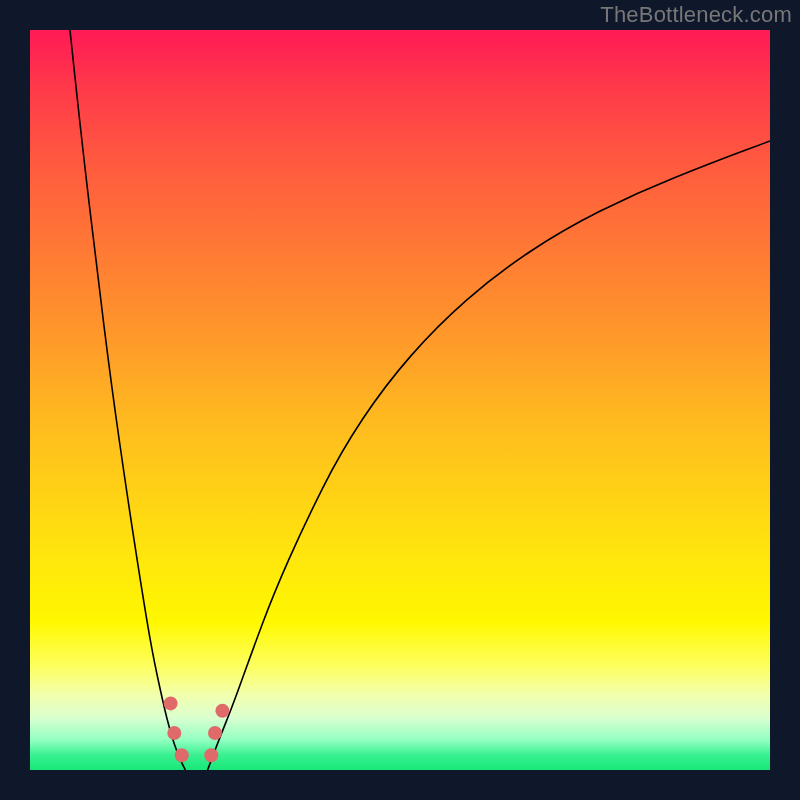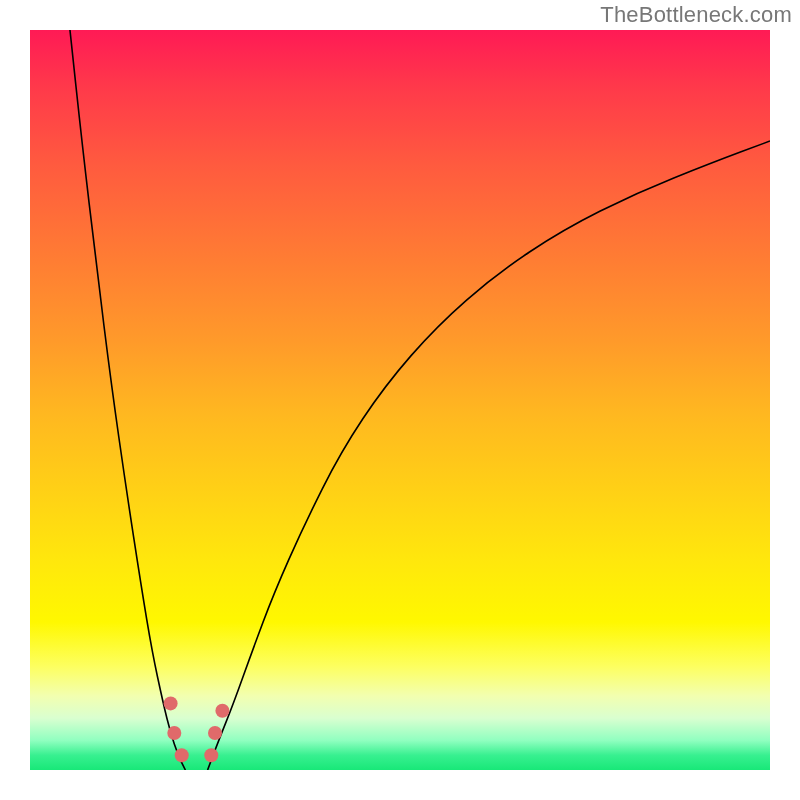--- a/index.html
+++ b/index.html
@@ -9,21 +9,21 @@
     height: 800px;
     overflow: hidden;
     background: #000;
     font-family: Arial, Helvetica, sans-serif;
   }
   .frame {
     position: absolute;
     top: 0; left: 0;
     width: 800px;
     height: 800px;
-    background: #ffffff;
+    background: #0f172a;
   }
   .plot {
     position: absolute;
     top: 30px;
     left: 30px;
     width: 740px;
     height: 740px;
     overflow: hidden;
   }
   .gradient {

